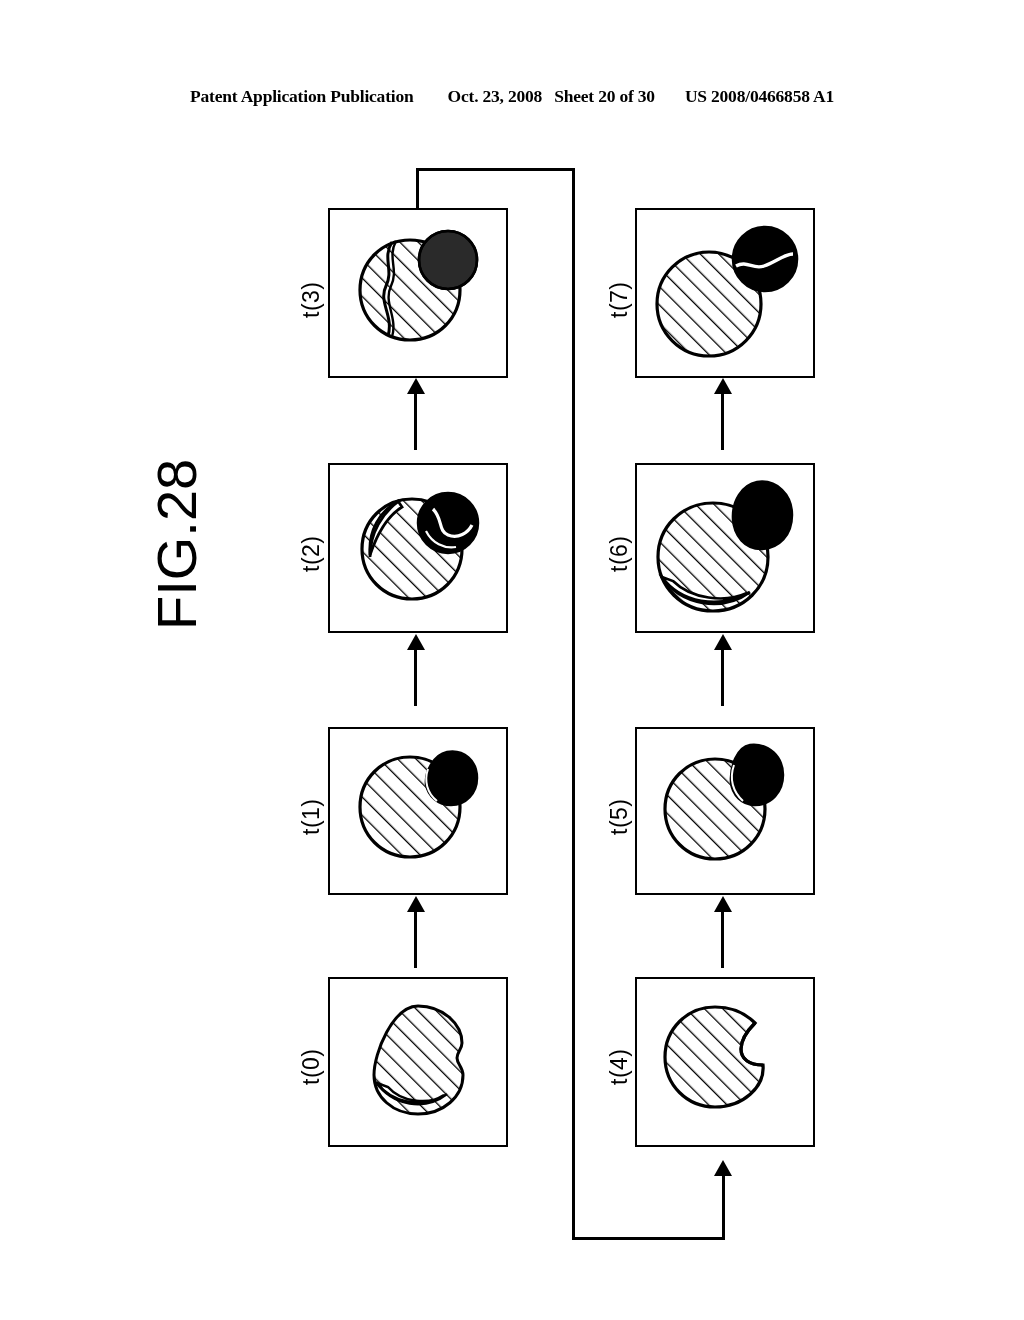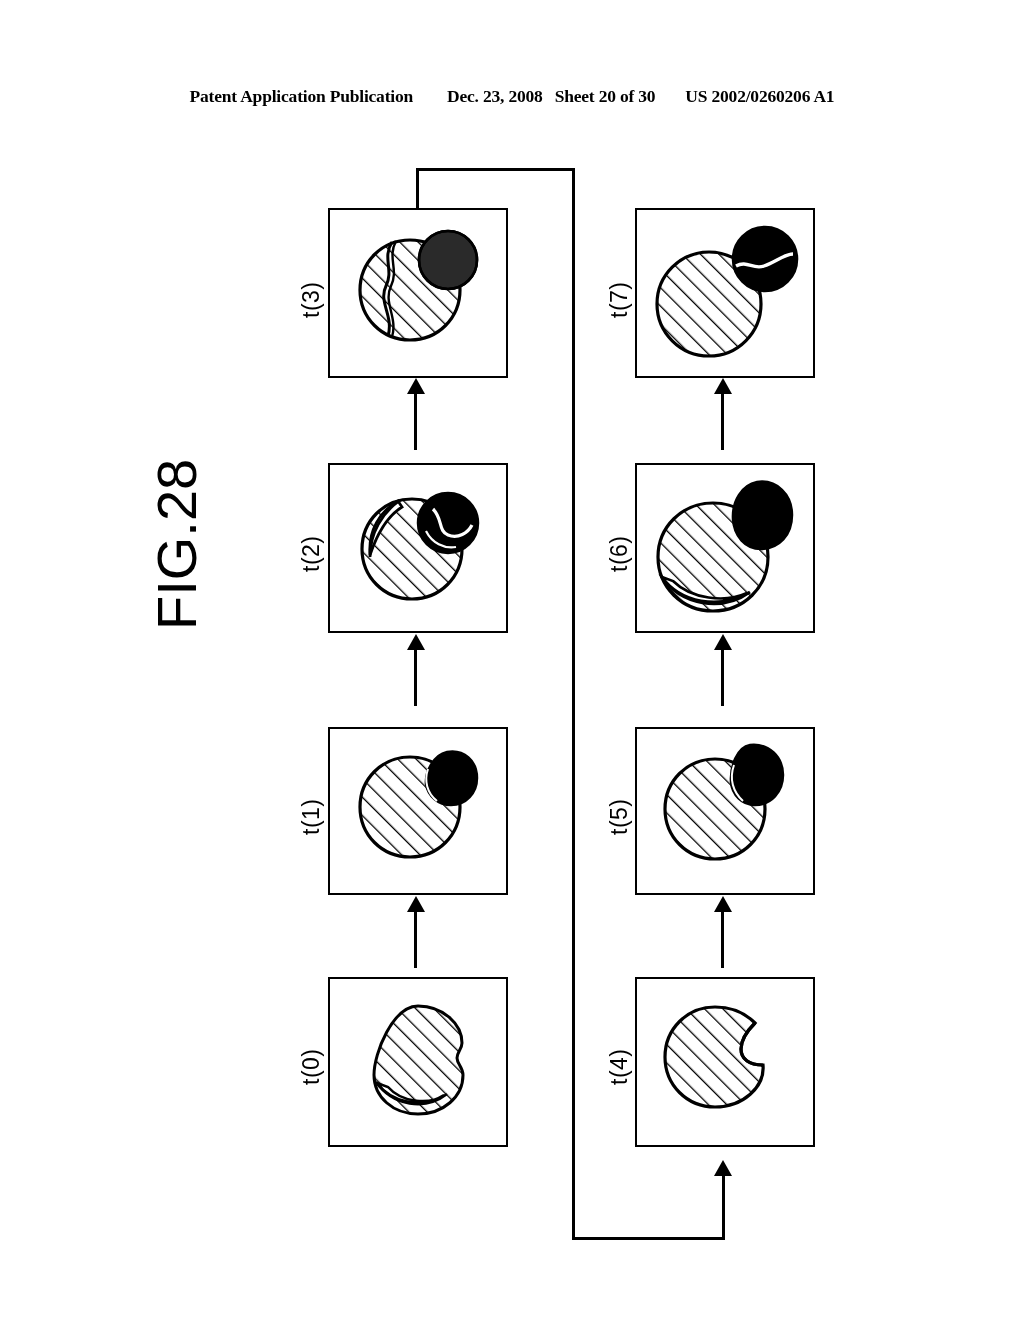--- a/index.html
+++ b/index.html
@@ -98,25 +98,25 @@
   }
 
   svg { display: block; }
 </style>
 </head>
 <body>
 
 <div id="page-header">
   <span class="hdr-seg">Patent Application Publication</span>
   <span class="hdr-gap-a"></span>
-  <span class="hdr-seg">Dec. 23, 2008</span>
+  <span class="hdr-seg">Oct. 23, 2008</span>
   <span class="hdr-gap-b"></span>
   <span class="hdr-seg">Sheet 20 of 30</span>
   <span class="hdr-gap-c"></span>
-  <span class="hdr-seg">US 2002/0260206 A1</span>
+  <span class="hdr-seg">US 2008/0466858 A1</span>
 </div>
 
 <div id="fig-label">FIG.28</div>
 
 <div id="diagram">
 
   <div class="conn vline" style="left:416px; top:168px; height:40px;"></div>
   <div class="conn hline" style="left:416px; top:168px; width:159px;"></div>
   <div class="conn vline" style="left:572px; top:168px; height:1072px;"></div>
   <div class="conn hline" style="left:572px; top:1237px; width:153px;"></div>

